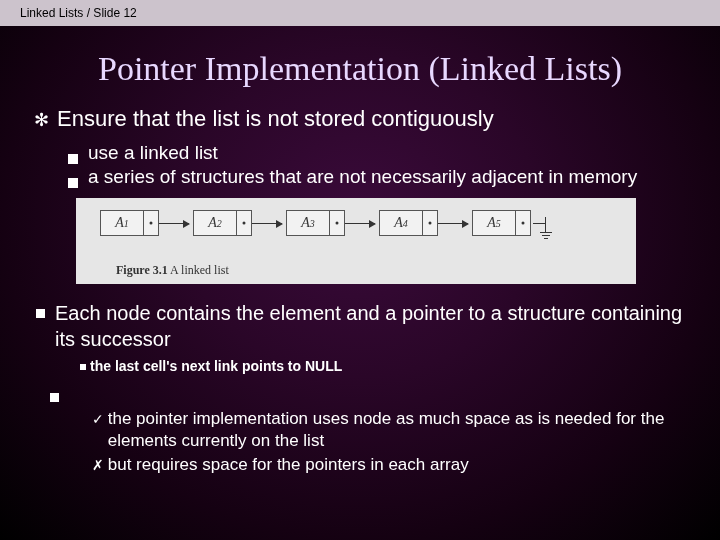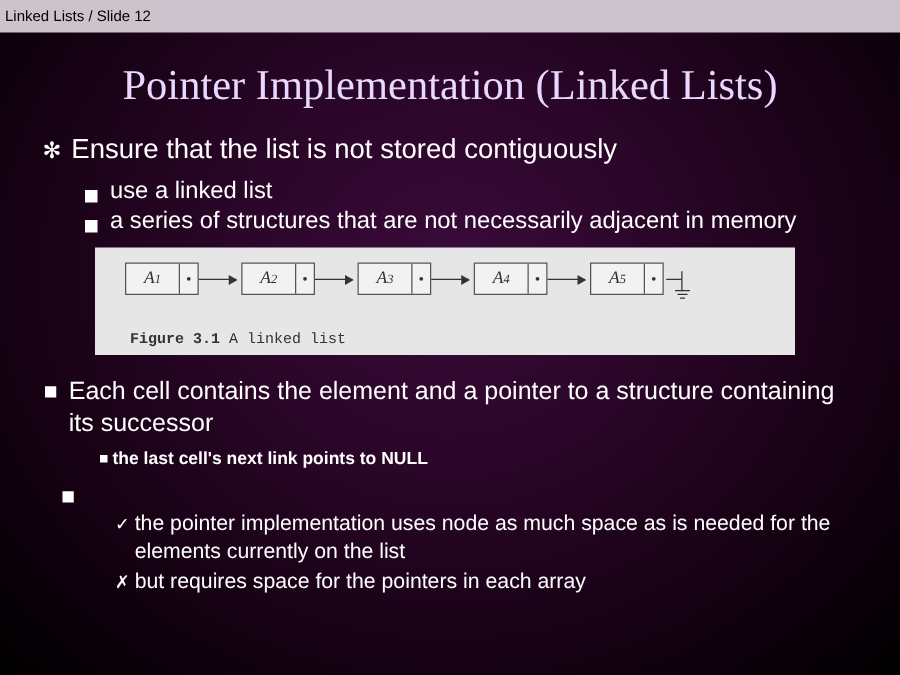--- a/index.html
+++ b/index.html
@@ -15,21 +15,21 @@
     height: 540px;
     background: radial-gradient(ellipse at 50% 40%, #3a0a3a 0%, #2a0628 35%, #150112 70%, #000000 100%);
     position: relative;
   }
   .header-strip {
     width: 100%;
     height: 26px;
     background: #ccc3cc;
     font-size: 12px;
     color: #000;
-    padding-left: 4px;
+    padding-left: 20px;
     line-height: 26px;
     box-sizing: border-box;
   }
   .title {
     color: #e8d8ff;
     font-family: "Times New Roman", Times, serif;
     font-size: 34px;
     text-align: center;
     margin: 24px 0 18px 0;
     font-weight: normal;
@@ -68,21 +68,21 @@
   .para {
     color: #fff;
     font-size: 20px;
     line-height: 1.3;
   }
   .lvl2 {
     color: #fff;
     font-size: 19px;
     margin: 2px 0 2px 34px;
     display: flex;
-    align-items: center;
+    align-items: flex-end;
   }
   .lvl2 .mk {
     flex: 0 0 auto;
     margin-right: 10px;
     width: 10px; height: 10px;
     background: #fff;
     margin-top: 7px;
   }
   .lvl2b {
     color: #fff;
@@ -210,23 +210,23 @@
   .ground .bars span {
     display: block;
     border-top: 1.5px solid #333;
     margin-top: 1px;
   }
   .ground .bars span:nth-child(1){ width:12px; margin-left:0; }
   .ground .bars span:nth-child(2){ width:8px; margin-left:2px; margin-top:2px;}
   .ground .bars span:nth-child(3){ width:4px; margin-left:4px; margin-top:2px;}
   .caption {
     position: absolute;
-    left: 28px;
+    left: 40px;
     bottom: 6px;
-    font-family: Liberation Mono, monospace;
+    font-family: Liberation Serif, serif;
     font-size: 12px;
     color: #333;
   }
   .caption b { font-weight: bold; }
   .sub { font-size: 10px; vertical-align: sub; font-style: italic;}
 </style>
 </head>
 <body>
 
 <div class="slide">
@@ -317,21 +317,21 @@
             </div>
         </div>
       </div>
       <div class="caption">
         <b>Figure 3.1</b><span> A linked list</span>
       </div>
     </div>
 
     <div class="lvl1b" style="margin-top:6px;">
       <span class="mk"></span>
-      <span class="para">Each cell contains the element and a pointer to a structure containing its successor</span>
+      <span class="para">Each node contains the element and a pointer to a structure containing its successor</span>
     </div>
     <div class="lvl2b">
       <span class="mk"></span>
       <span>the last cell's next link points to NULL</span>
     </div>
 
     <div class="lvl1b" style="margin-top:10px; margin-left:14px;">
       <span class="mk"></span>
     </div>
     <div class="lvl3">

